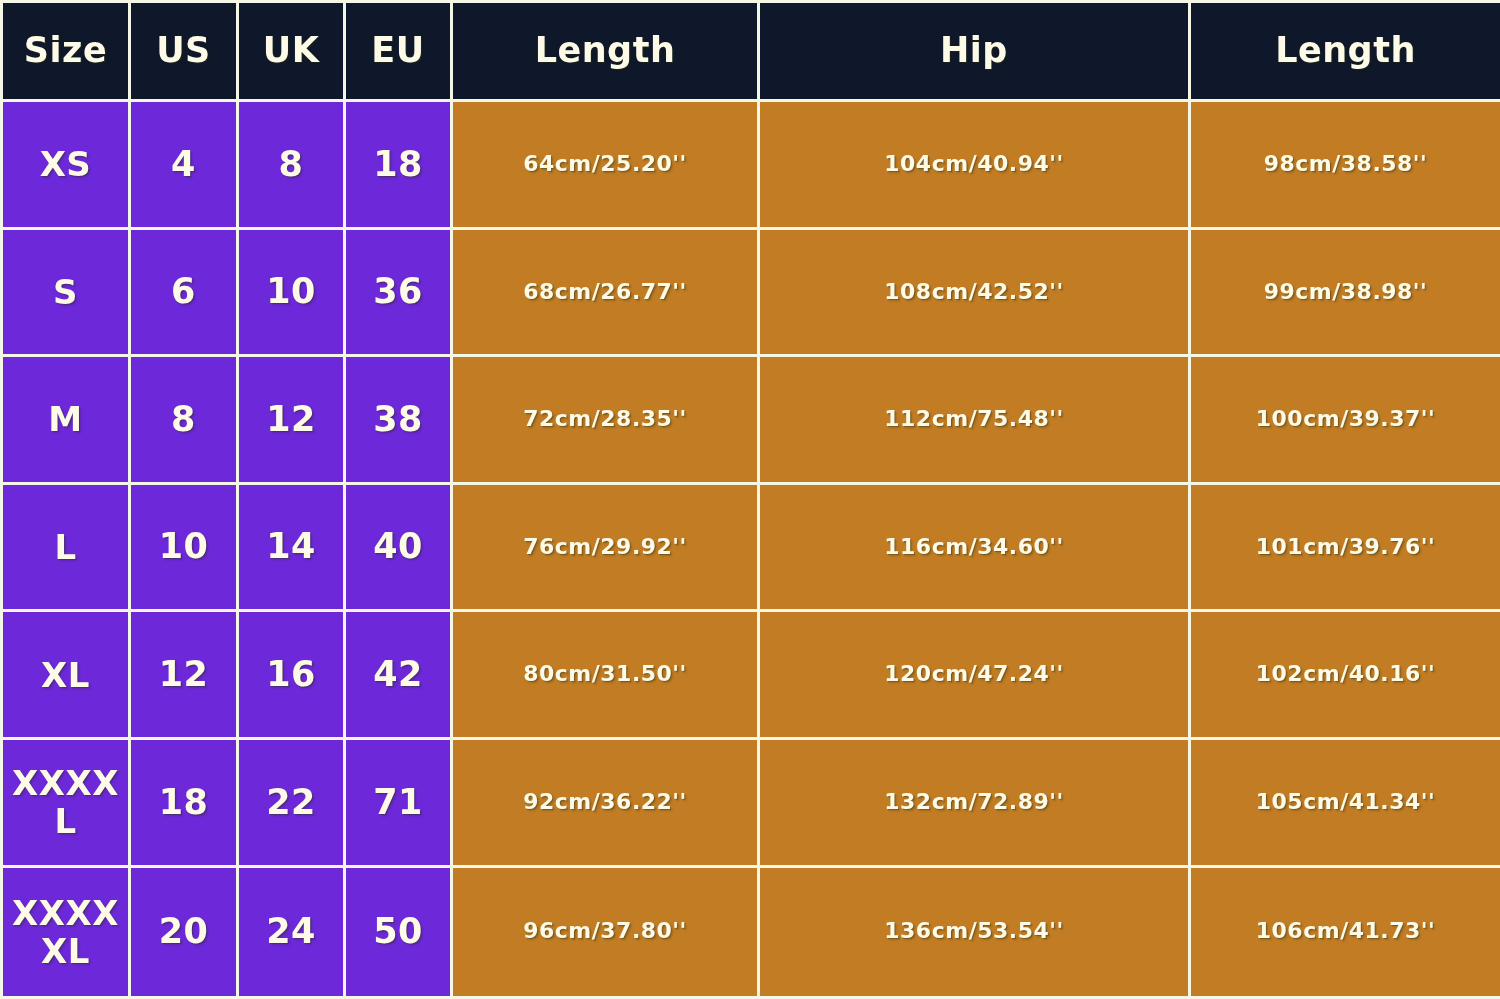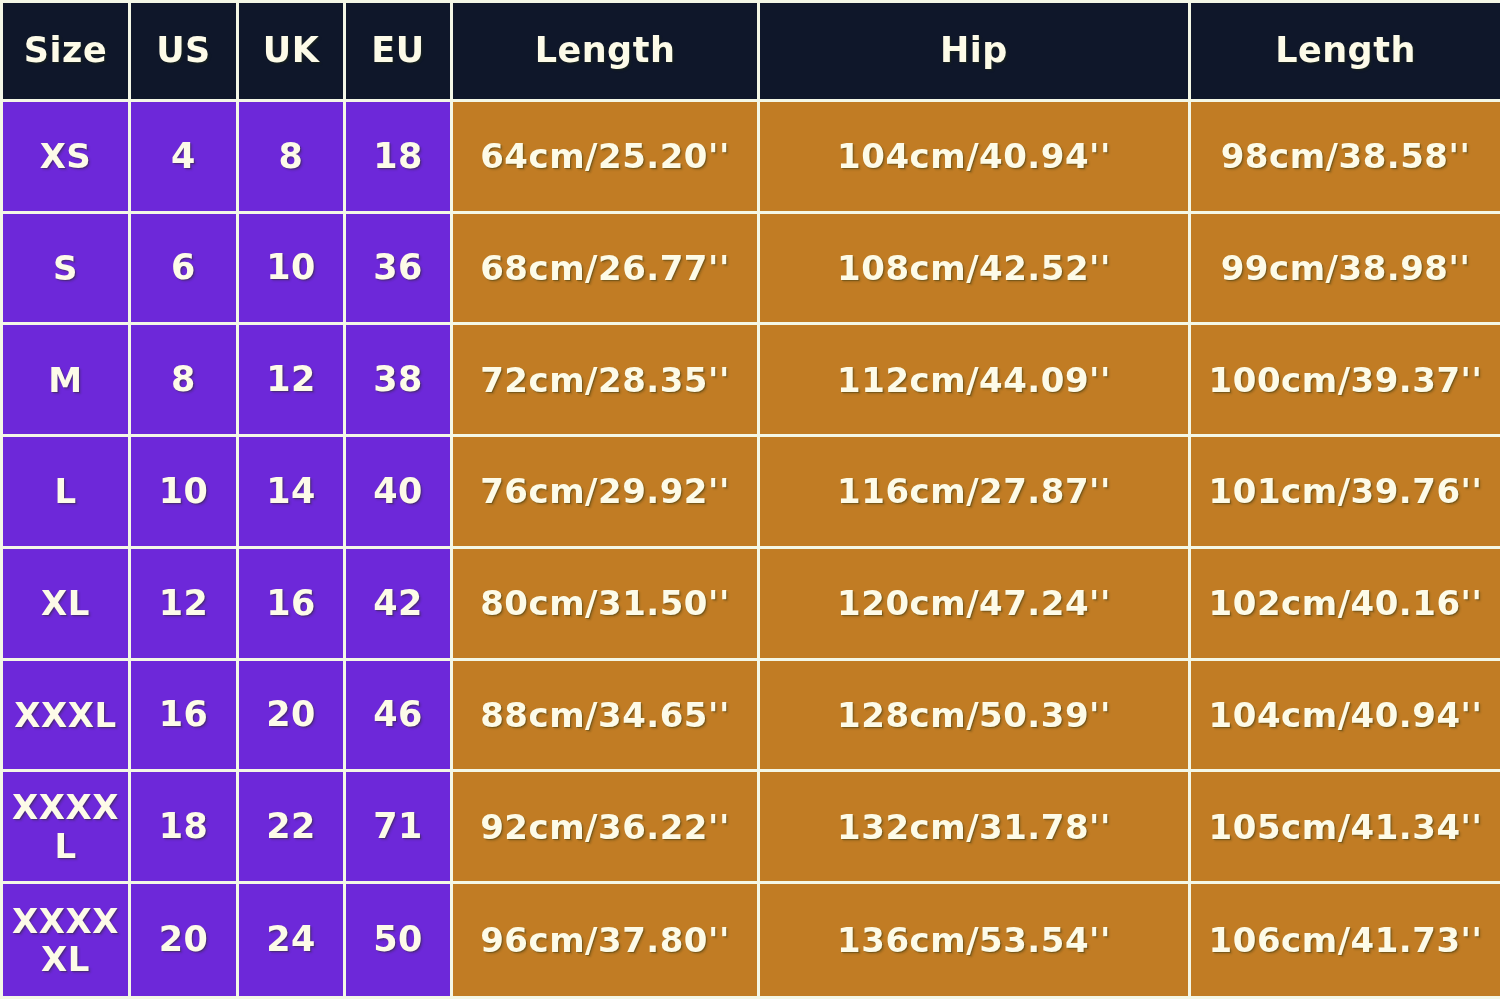--- a/index.html
+++ b/index.html
@@ -59,21 +59,21 @@
     font-size: 35px;
   }
   #size-chart tbody td.green.sizecell {
     font-size: 34px;
     word-break: break-word;
   }
 
   
   #size-chart tbody td.orange {
     background: #c17c24;
-    font-size: 34px;
+    font-size: 22px;
     white-space: nowrap;
     margin-top: 32px;
   }
 
   #size-chart tbody tr { height: 100px; }
   #size-chart tbody tr:last-child { height: 103px; }
 </style>
 </head>
 <body>
 
@@ -117,57 +117,48 @@
         <td class="orange">68cm/26.77''</td>
         <td class="orange">108cm/42.52''</td>
         <td class="orange">99cm/38.98''</td>
       </tr>
       <tr>
         <td class="green sizecell">M</td>
         <td class="green">8</td>
         <td class="green">12</td>
         <td class="green">38</td>
         <td class="orange">72cm/28.35''</td>
-        <td class="orange">112cm/44.09''</td>
+        <td class="orange">112cm/75.48''</td>
         <td class="orange">100cm/39.37''</td>
       </tr>
       <tr>
         <td class="green sizecell">L</td>
         <td class="green">10</td>
         <td class="green">14</td>
         <td class="green">40</td>
         <td class="orange">76cm/29.92''</td>
-        <td class="orange">116cm/27.87''</td>
+        <td class="orange">116cm/34.60''</td>
         <td class="orange">101cm/39.76''</td>
       </tr>
       <tr>
         <td class="green sizecell">XL</td>
         <td class="green">12</td>
         <td class="green">16</td>
         <td class="green">42</td>
         <td class="orange">80cm/31.50''</td>
         <td class="orange">120cm/47.24''</td>
         <td class="orange">102cm/40.16''</td>
       </tr>
       <tr>
-        <td class="green sizecell">XXXL</td>
-        <td class="green">16</td>
-        <td class="green">20</td>
-        <td class="green">46</td>
-        <td class="orange">88cm/34.65''</td>
-        <td class="orange">128cm/50.39''</td>
-        <td class="orange">104cm/40.94''</td>
-      </tr>
-      <tr>
         <td class="green sizecell">XXXXL</td>
         <td class="green">18</td>
         <td class="green">22</td>
         <td class="green">71</td>
         <td class="orange">92cm/36.22''</td>
-        <td class="orange">132cm/31.78''</td>
+        <td class="orange">132cm/72.89''</td>
         <td class="orange">105cm/41.34''</td>
       </tr>
       <tr>
         <td class="green sizecell">XXXXXL</td>
         <td class="green">20</td>
         <td class="green">24</td>
         <td class="green">50</td>
         <td class="orange">96cm/37.80''</td>
         <td class="orange">136cm/53.54''</td>
         <td class="orange">106cm/41.73''</td>

